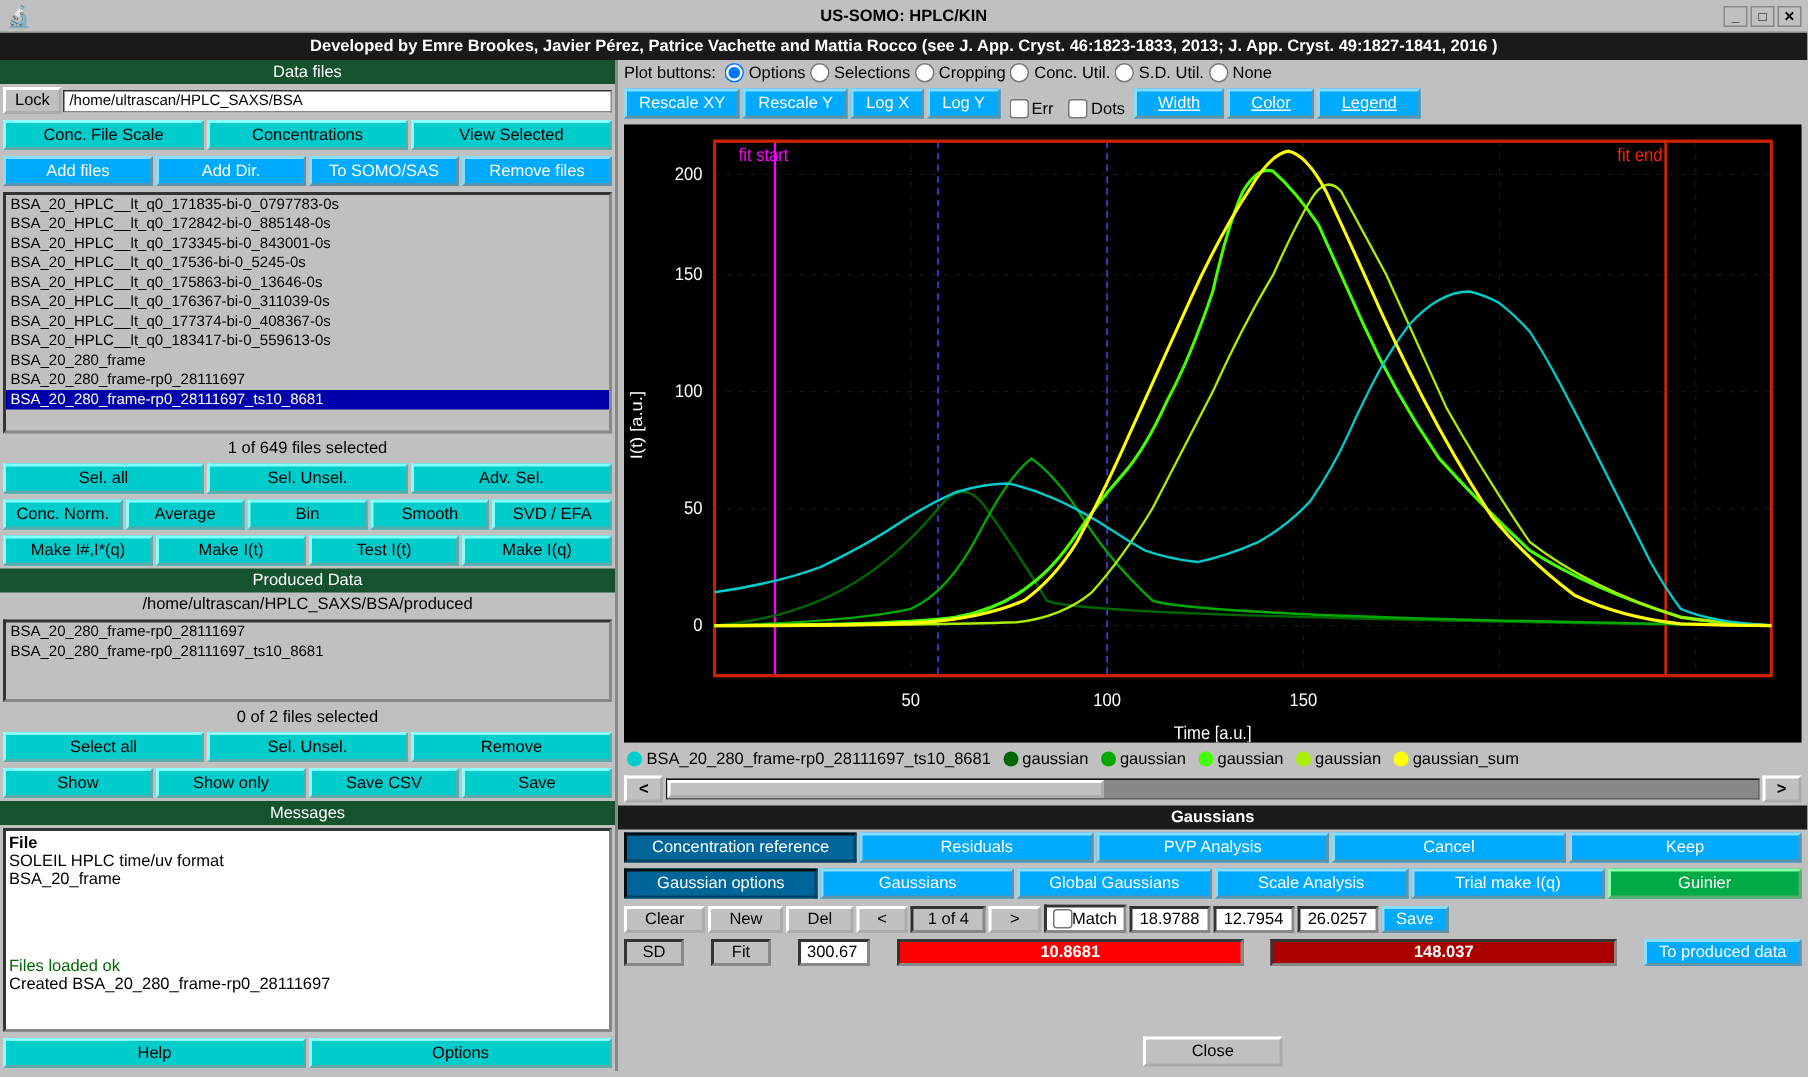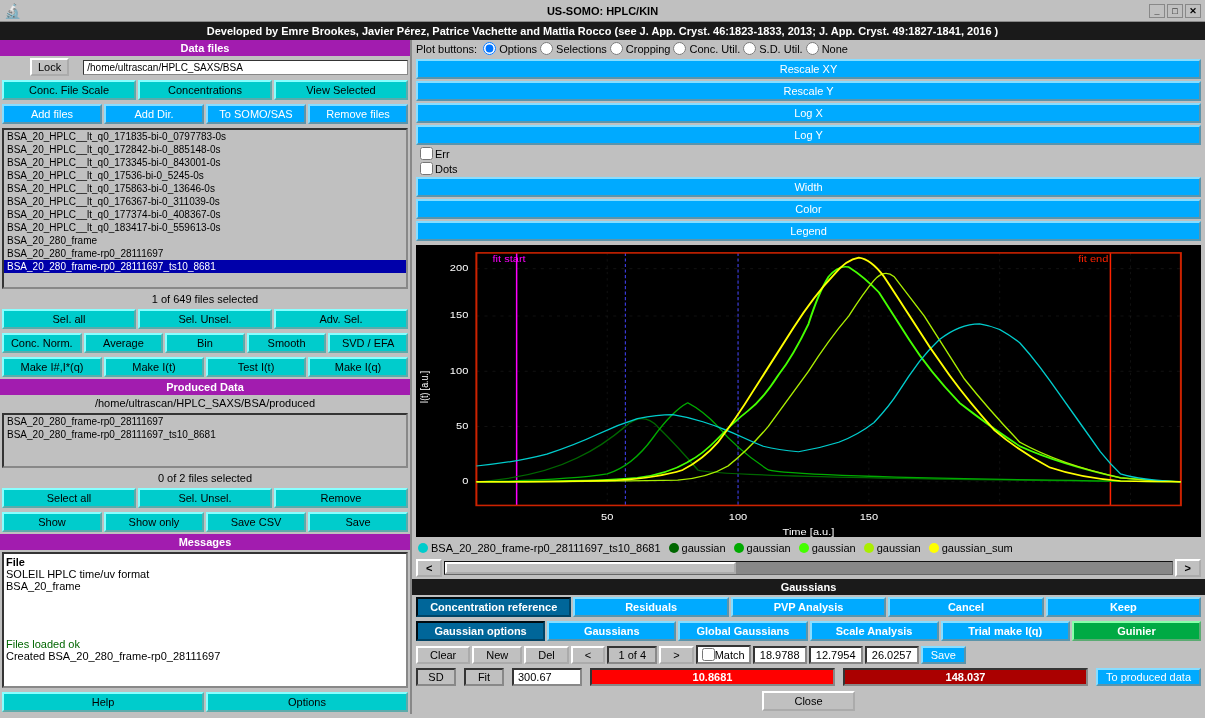--- a/index.html
+++ b/index.html
@@ -34,33 +34,32 @@
     
     .left-panel {
       width: 412px;
       background: #c0c0c0;
       display: flex;
       flex-direction: column;
       border-right: 2px solid #888;
     }
 
     .section-header {
-      background: #a21caf;
+      background: #14532d;
       color: white;
       text-align: center;
       padding: 2px;
-      font-weight: bold;
+      font-weight: normal;
     }
 
     .lock-row {
       display: flex;
       align-items: center;
       padding: 2px;
-      gap: 14px;
-      margin-left: 28px;
+      gap: 1px;
     }
     .lock-btn { background: #c0c0c0; border: 2px outset #fff; padding: 1px 6px; cursor: pointer; font-size: 11px; }
     .path-label { background: white; border: 1px inset #888; flex: 1; padding: 1px 3px; font-size: 10px; }
 
     .btn-row { display: flex; padding: 2px; gap: 2px; }
     .btn { background: #00aaff; border: 2px outset #88ddff; padding: 2px 4px; cursor: pointer; color: white; font-size: 11px; flex: 1; text-align: center; white-space: nowrap; }
     .btn-cyan { background: #00cccc; border: 2px outset #88ffff; color: black; }
 
     .file-list {
       background: #c0c0c0;
@@ -112,24 +111,23 @@
       flex-wrap: wrap;
     }
     .radio-group { display: flex; align-items: center; gap: 3px; }
     .radio-group label { font-size: 11px; }
 
     .plot-btn-row {
       display: flex;
       padding: 2px 4px;
       gap: 2px;
       background: #c0c0c0;
-      flex-direction: column;
     }
     .plot-btn { background: #00aaff; border: 2px outset #88ddff; padding: 2px 8px; cursor: pointer; color: white; font-size: 11px; }
-    .plot-btn-wide { background: #00aaff; border: 2px outset #88ddff; padding: 2px 14px; cursor: pointer; color: white; font-size: 11px; }
+    .plot-btn-wide { background: #00aaff; border: 2px outset #88ddff; padding: 2px 14px; cursor: pointer; color: white; font-size: 11px; text-decoration: underline; }
     .plot-btn-check { display: flex; align-items: flex-end; gap: 2px; margin: 0 4px; }
 
     .chart-area {
       flex: 1;
       background: black;
       margin: 2px 4px;
       position: relative;
       overflow: hidden;
     }
 
@@ -157,40 +155,40 @@
     .gaussians-header {
       background: #1a1a1a;
       color: white;
       text-align: center;
       padding: 2px;
       font-weight: bold;
     }
 
     .tab-row-1 { display: flex; padding: 2px 4px; gap: 2px; }
     .tab-row-2 { display: flex; padding: 2px 4px; gap: 2px; }
-    .tab-btn { background: #00aaff; border: 2px outset #88ddff; padding: 2px 10px; cursor: pointer; color: white; font-size: 11px; flex: 1; text-align: center; font-weight: bold; }
+    .tab-btn { background: #00aaff; border: 2px outset #88ddff; padding: 2px 10px; cursor: pointer; color: white; font-size: 11px; flex: 1; text-align: center; }
     .tab-btn-active { background: #006699; border: 2px inset #004466; }
     .tab-btn-green { background: #00aa44; border: 2px outset #88ffaa; color: white; }
 
     .controls-row { display: flex; align-items: center; padding: 2px 4px; gap: 2px; }
     .ctrl-btn { background: #c0c0c0; border: 2px outset #fff; padding: 1px 12px; cursor: pointer; font-size: 11px; }
     .ctrl-input { background: #c0c0c0; border: 2px inset #888; padding: 1px 4px; font-size: 11px; width: 50px; text-align: center; }
     .ctrl-num { background: white; border: 2px inset #888; padding: 1px 0; font-size: 11px; width: 54px; text-align: center; }
     .ctrl-save { background: #00aaff; border: 2px outset #88ddff; padding: 1px 8px; cursor: pointer; color: white; font-size: 11px; }
     .ctrl-match { background: white; border: 2px inset #888; display: flex; align-items: center; padding: 1px 4px; }
 
-    .status-row { display: flex; align-items: center; padding: 2px 4px; gap: 8px; }
+    .status-row { display: flex; align-items: center; padding: 2px 4px; gap: 18px; }
     .status-label { background: #c0c0c0; border: 2px inset #888; padding: 1px 6px; font-size: 11px; width: 40px; text-align: center; }
     .status-field { border: 2px inset #888; padding: 1px 4px; font-size: 11px; }
-    .status-val { background: white; width: 70px; }
+    .status-val { background: white; width: 48px; }
     .status-red { background: red; color: white; flex: 1; text-align: center; font-weight: bold; }
     .status-dark-red { background: #aa0000; color: white; flex: 1; text-align: center; font-weight: bold; }
     .to-produced { background: #00aaff; border: 2px outset #88ddff; padding: 1px 8px; cursor: pointer; color: white; font-size: 11px; }
 
-    .bottom-close-row { display: flex; justify-content: center; padding: 3px; }
+    .bottom-close-row { display: flex; justify-content: center; padding: 3px; margin-top: 42px; }
     .close-btn { background: #c0c0c0; border: 2px outset #fff; padding: 2px 30px; cursor: pointer; font-size: 11px; }
 
     
     .chart-svg { width: 100%; height: 100%; }
   </style>
 </head>
 <body>
 
 <div class="title-bar">
   <span class="win-icon">🔬</span>

